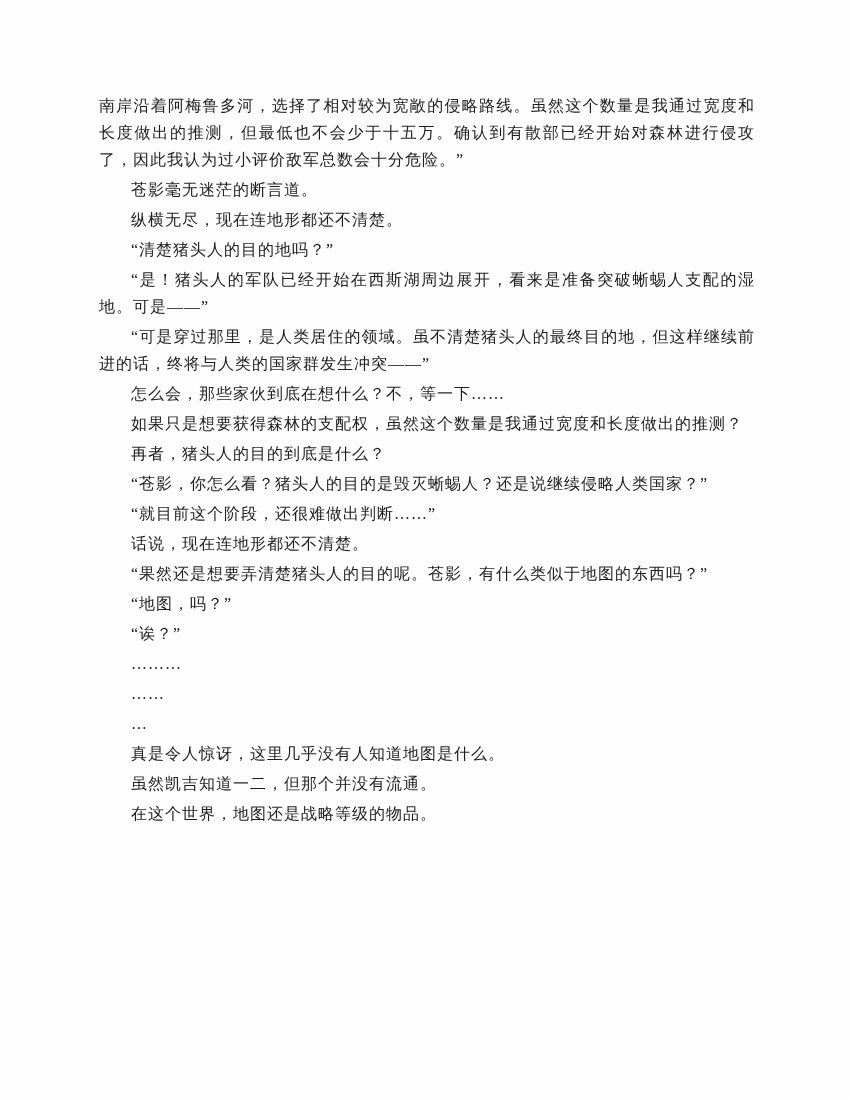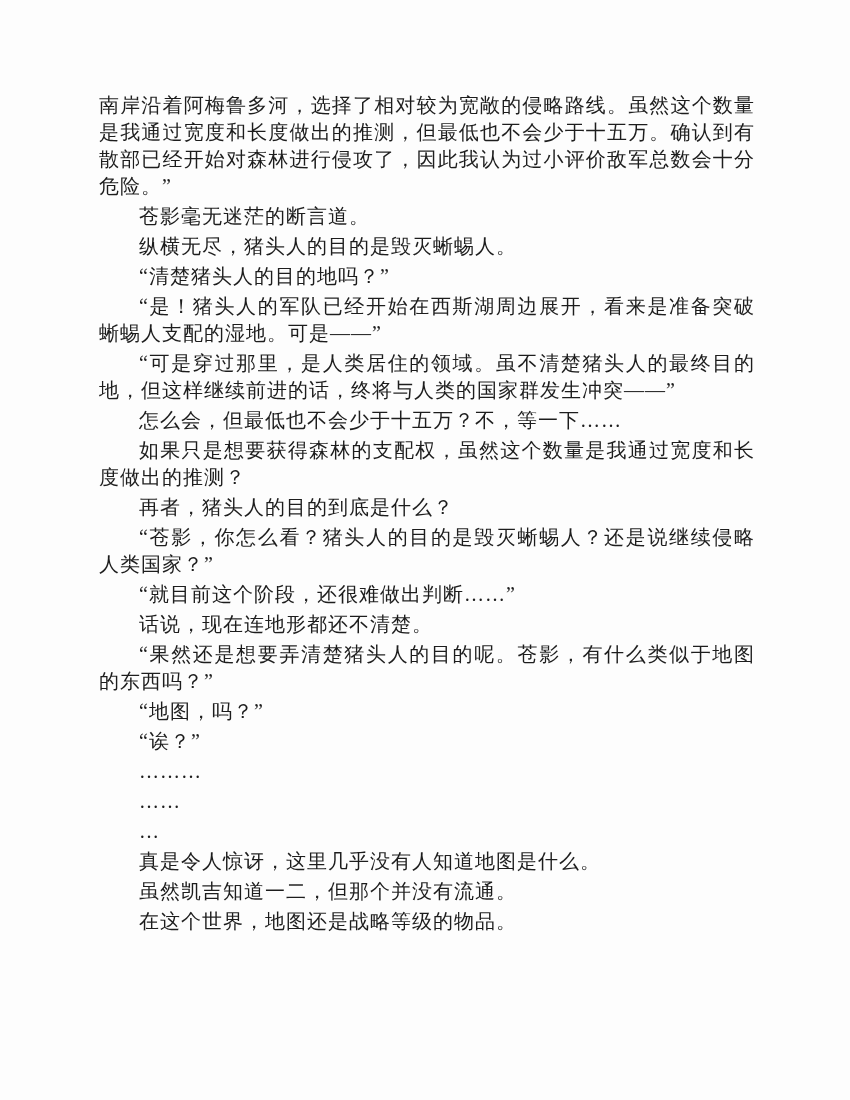--- a/index.html
+++ b/index.html
@@ -20,44 +20,44 @@
     font-family: "Liberation Serif", "DejaVu Serif", serif;
   }
   .text-block {
     position: absolute;
     left: 99px;
     top: 92px;
     width: 656px;
   }
   .para {
     margin: 0 0 3px 0;
-    font-size: 20px;
+    font-size: 16px;
     line-height: 27px;
     letter-spacing: 1px;
     color: #1d1d1d;
     text-align: justify;
     text-justify: inter-ideograph;
     word-break: break-all;
   }
   .para.indent {
     text-indent: 2em;
   }
 </style>
 </head>
 <body>
 
 <div class="page">
   <div class="text-block">
     <p class="para">南岸沿着阿梅鲁多河，选择了相对较为宽敞的侵略路线。虽然这个数量是我通过宽度和长度做出的推测，但最低也不会少于十五万。确认到有散部已经开始对森林进行侵攻了，因此我认为过小评价敌军总数会十分危险。”</p>
     <p class="para indent">苍影毫无迷茫的断言道。</p>
-    <p class="para indent">纵横无尽，猪头人的目的是毁灭蜥蜴人。</p>
+    <p class="para indent">纵横无尽，现在连地形都还不清楚。</p>
     <p class="para indent">“清楚猪头人的目的地吗？”</p>
     <p class="para indent">“是！猪头人的军队已经开始在西斯湖周边展开，看来是准备突破蜥蜴人支配的湿地。可是——”</p>
     <p class="para indent">“可是穿过那里，是人类居住的领域。虽不清楚猪头人的最终目的地，但这样继续前进的话，终将与人类的国家群发生冲突——”</p>
-    <p class="para indent">怎么会，但最低也不会少于十五万？不，等一下……</p>
+    <p class="para indent">怎么会，那些家伙到底在想什么？不，等一下……</p>
     <p class="para indent">如果只是想要获得森林的支配权，虽然这个数量是我通过宽度和长度做出的推测？</p>
     <p class="para indent">再者，猪头人的目的到底是什么？</p>
     <p class="para indent">“苍影，你怎么看？猪头人的目的是毁灭蜥蜴人？还是说继续侵略人类国家？”</p>
     <p class="para indent">“就目前这个阶段，还很难做出判断……”</p>
     <p class="para indent">话说，现在连地形都还不清楚。</p>
     <p class="para indent">“果然还是想要弄清楚猪头人的目的呢。苍影，有什么类似于地图的东西吗？”</p>
     <p class="para indent">“地图，吗？”</p>
     <p class="para indent">“诶？”</p>
     <p class="para indent">………</p>
     <p class="para indent">……</p>

